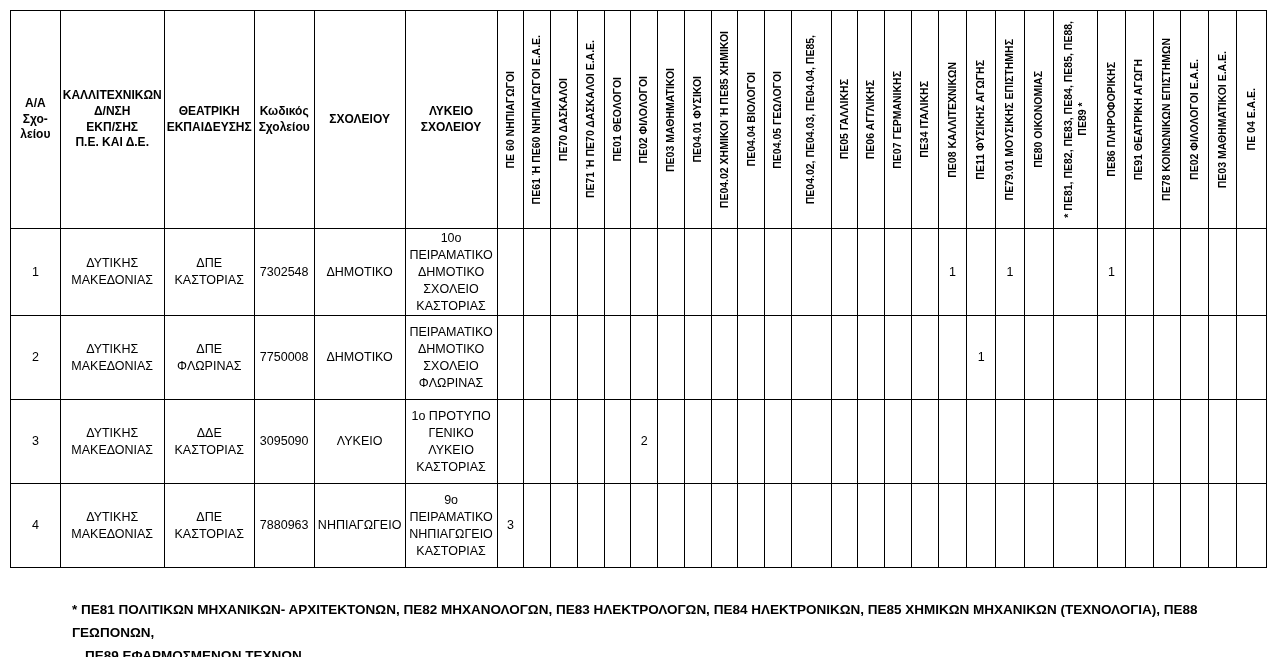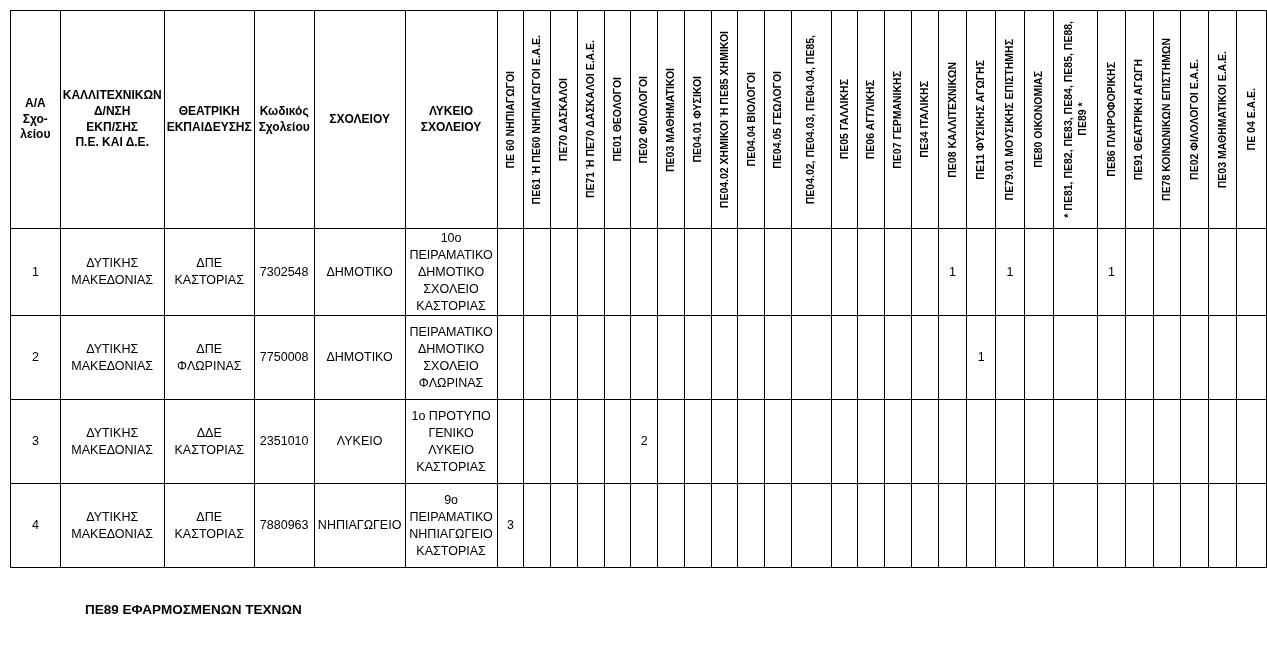--- a/index.html
+++ b/index.html
@@ -219,21 +219,21 @@
           <td></td>
           <td></td>
           <td></td>
         </tr>
         <tr>
           <td>3</td>
           <td>ΔΥΤΙΚΗΣ
 ΜΑΚΕΔΟΝΙΑΣ</td>
           <td>ΔΔΕ
 ΚΑΣΤΟΡΙΑΣ</td>
-          <td>2351010</td>
+          <td>3095090</td>
           <td>ΛΥΚΕΙΟ</td>
           <td>1ο ΠΡΟΤΥΠΟ
 ΓΕΝΙΚΟ
 ΛΥΚΕΙΟ
 ΚΑΣΤΟΡΙΑΣ</td>
           <td></td>
           <td></td>
           <td></td>
           <td></td>
           <td></td>
@@ -297,15 +297,16 @@
           <td></td>
           <td></td>
           <td></td>
           <td></td>
           <td></td>
         </tr>
       </tbody>
   </table>
 
   <div class="footnote">
+    <div class="fn1">* ΠΕ81 ΠΟΛΙΤΙΚΩΝ ΜΗΧΑΝΙΚΩΝ- ΑΡΧΙΤΕΚΤΟΝΩΝ, ΠΕ82 ΜΗΧΑΝΟΛΟΓΩΝ, ΠΕ83 ΗΛΕΚΤΡΟΛΟΓΩΝ, ΠΕ84 ΗΛΕΚΤΡΟΝΙΚΩΝ, ΠΕ85 ΧΗΜΙΚΩΝ ΜΗΧΑΝΙΚΩΝ (ΤΕΧΝΟΛΟΓΙΑ), ΠΕ88 ΓΕΩΠΟΝΩΝ,</div>
     <div class="fn2">ΠΕ89 ΕΦΑΡΜΟΣΜΕΝΩΝ ΤΕΧΝΩΝ</div>
   </div>
 </div>
 
 </body></html>

